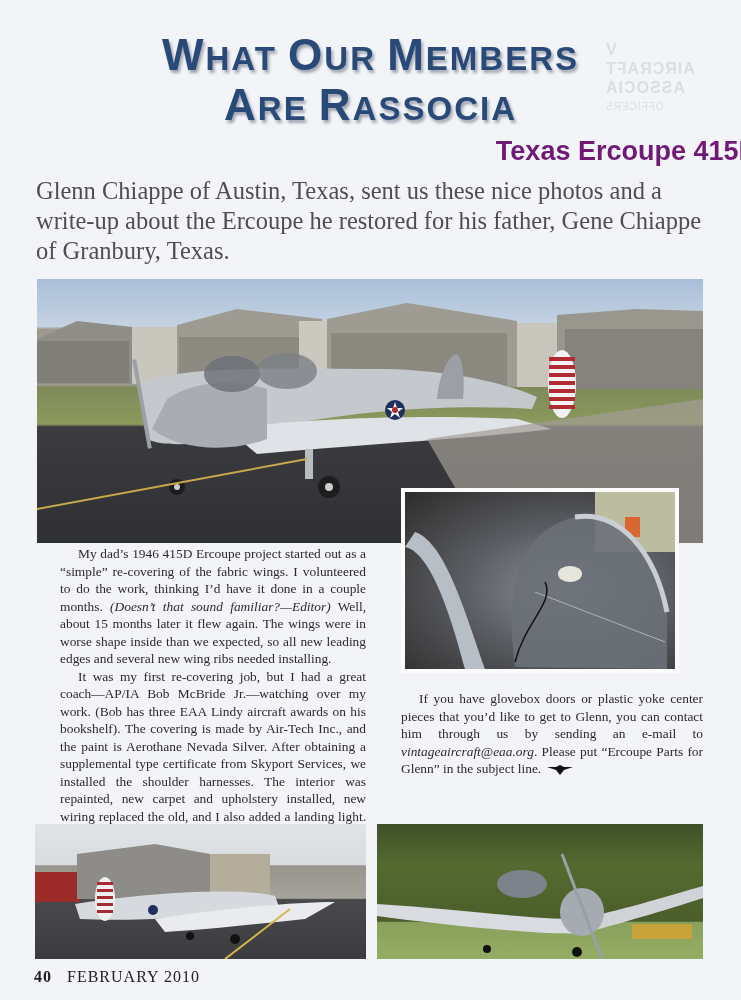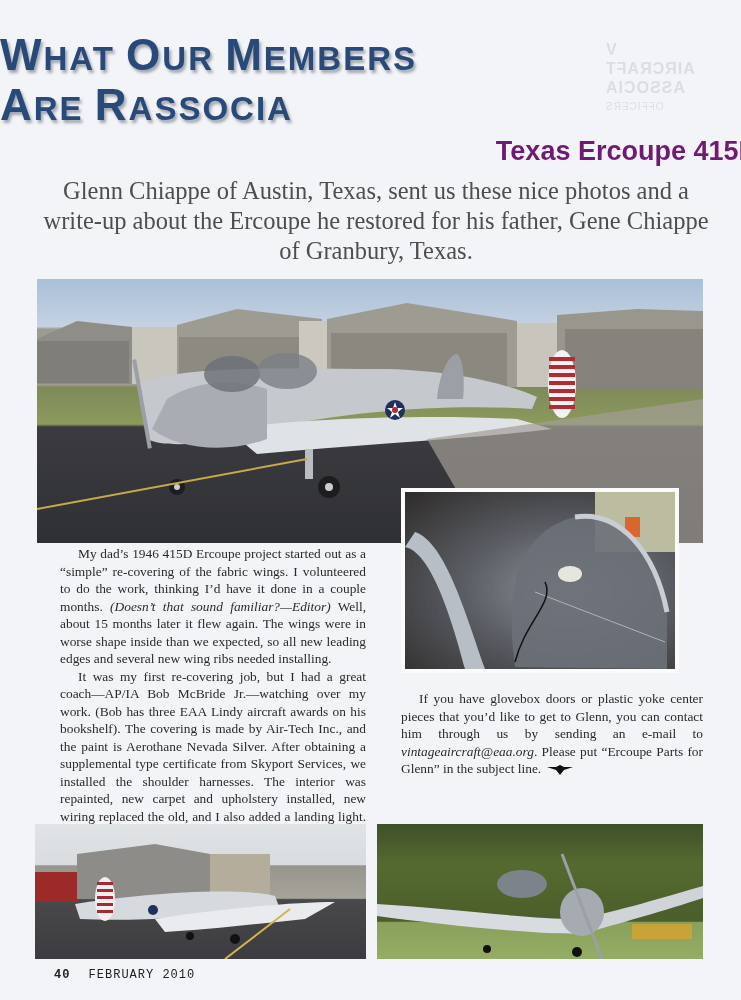--- a/index.html
+++ b/index.html
@@ -11,61 +11,60 @@
     color: #2a2a2a;
   }
   .bleed {
     position: absolute; left: 605px; top: 40px; width: 130px; height: 120px;
     color: #d8dbe3; font-family: "Liberation Sans", sans-serif; font-weight: bold;
     font-size: 16px; line-height: 19px; text-align: right; transform: scaleX(-1);
     opacity: 0.9; letter-spacing: 1px;
   }
   .bleed .sm { font-size: 10px; font-weight: normal; }
   .title {
-    position: absolute; left: 0; width: 741px; 
+    position: absolute; left: 0; width: 741px; text-align: center;
     font-family: "Liberation Sans", "DejaVu Sans", sans-serif;
     font-weight: bold; color: #294a78;
     text-shadow: 2px 3px 3px rgba(60,70,90,0.45);
     letter-spacing: 2px;
   }
   .title .big { font-size: 44px; }
   .title .sc { font-size: 33px; }
   .t1 { top: 30px; height: 50px; line-height: 50px; }
   .t2 { top: 80px; height: 50px; line-height: 50px; }
   .subtitle {
     position: absolute; top: 136px; left: 17px; width: 741px; text-align: right;
     font-family: "Liberation Sans", "DejaVu Sans", sans-serif; font-weight: bold;
     font-size: 27px; color: #701a75; letter-spacing: 0px;
   }
   .intro {
     position: absolute; top: 176px; left: 36px; width: 680px;
-    font-size: 24.5px; line-height: 30px; color: #4e4e4e; text-align: center;
+    font-size: 24.5px; line-height: 30px; color: #4e4e4e;
   }
   .photo { position: absolute; overflow: hidden; }
   .p-main { left: 37px; top: 279px; width: 666px; height: 264px;
     background: linear-gradient(#a9bfd9 0%, #c5d2e1 18%, #9e9a8f 19%, #a19d92 40%, #7e8a5a 41%, #8b9a5c 55%, #3c3c40 56%, #2f3034 100%); }
   .p-inset { left: 401px; top: 488px; width: 278px; height: 185px; border: 4px solid #fbfbfb;
     background: radial-gradient(ellipse at 60% 55%, #8d9198 0%, #5a5d63 45%, #2e2b2a 100%); }
   .p-bl { left: 35px; top: 824px; width: 331px; height: 135px;
     background: linear-gradient(#e1e4e6 0%, #d9dcde 30%, #98958e 31%, #a6a39b 55%, #49484b 56%, #3c3b3f 100%); }
   .p-br { left: 377px; top: 824px; width: 326px; height: 135px;
     background: linear-gradient(#3f5028 0%, #556a30 30%, #4b5e2b 72%, #8aa05c 73%, #94ad64 100%); }
   .body-col {
     position: absolute; font-size: 13.4px; line-height: 17.5px; color: #2a2a2a;
     text-align: justify;
   }
   .body-col p { text-indent: 18px; margin-left: 24px; }
   .col1 { left: 36px; top: 545px; width: 330px; }
   .col2 { left: 377px; top: 690px; width: 326px; }
   .endmark { display: inline-block; width: 26px; height: 10px; vertical-align: middle; margin-left: 6px; }
   .footer {
     position: absolute; top: 968px; left: 34px;
-    font-family: Liberation Mono, monospace; font-size: 12px; color: #222;
+    font-family: Liberation Serif, serif; font-size: 16px; color: #222;
     letter-spacing: 1px;
-    margin-left: 20px;
   }
   .footer .pg { font-weight: bold; margin-right: 10px; }
 </style>
 </head>
 <body>
 
 <div class="bleed">
   <div>V</div>
   <div>AIRCRAFT</div>
   <div>ASSOCIA</div>

